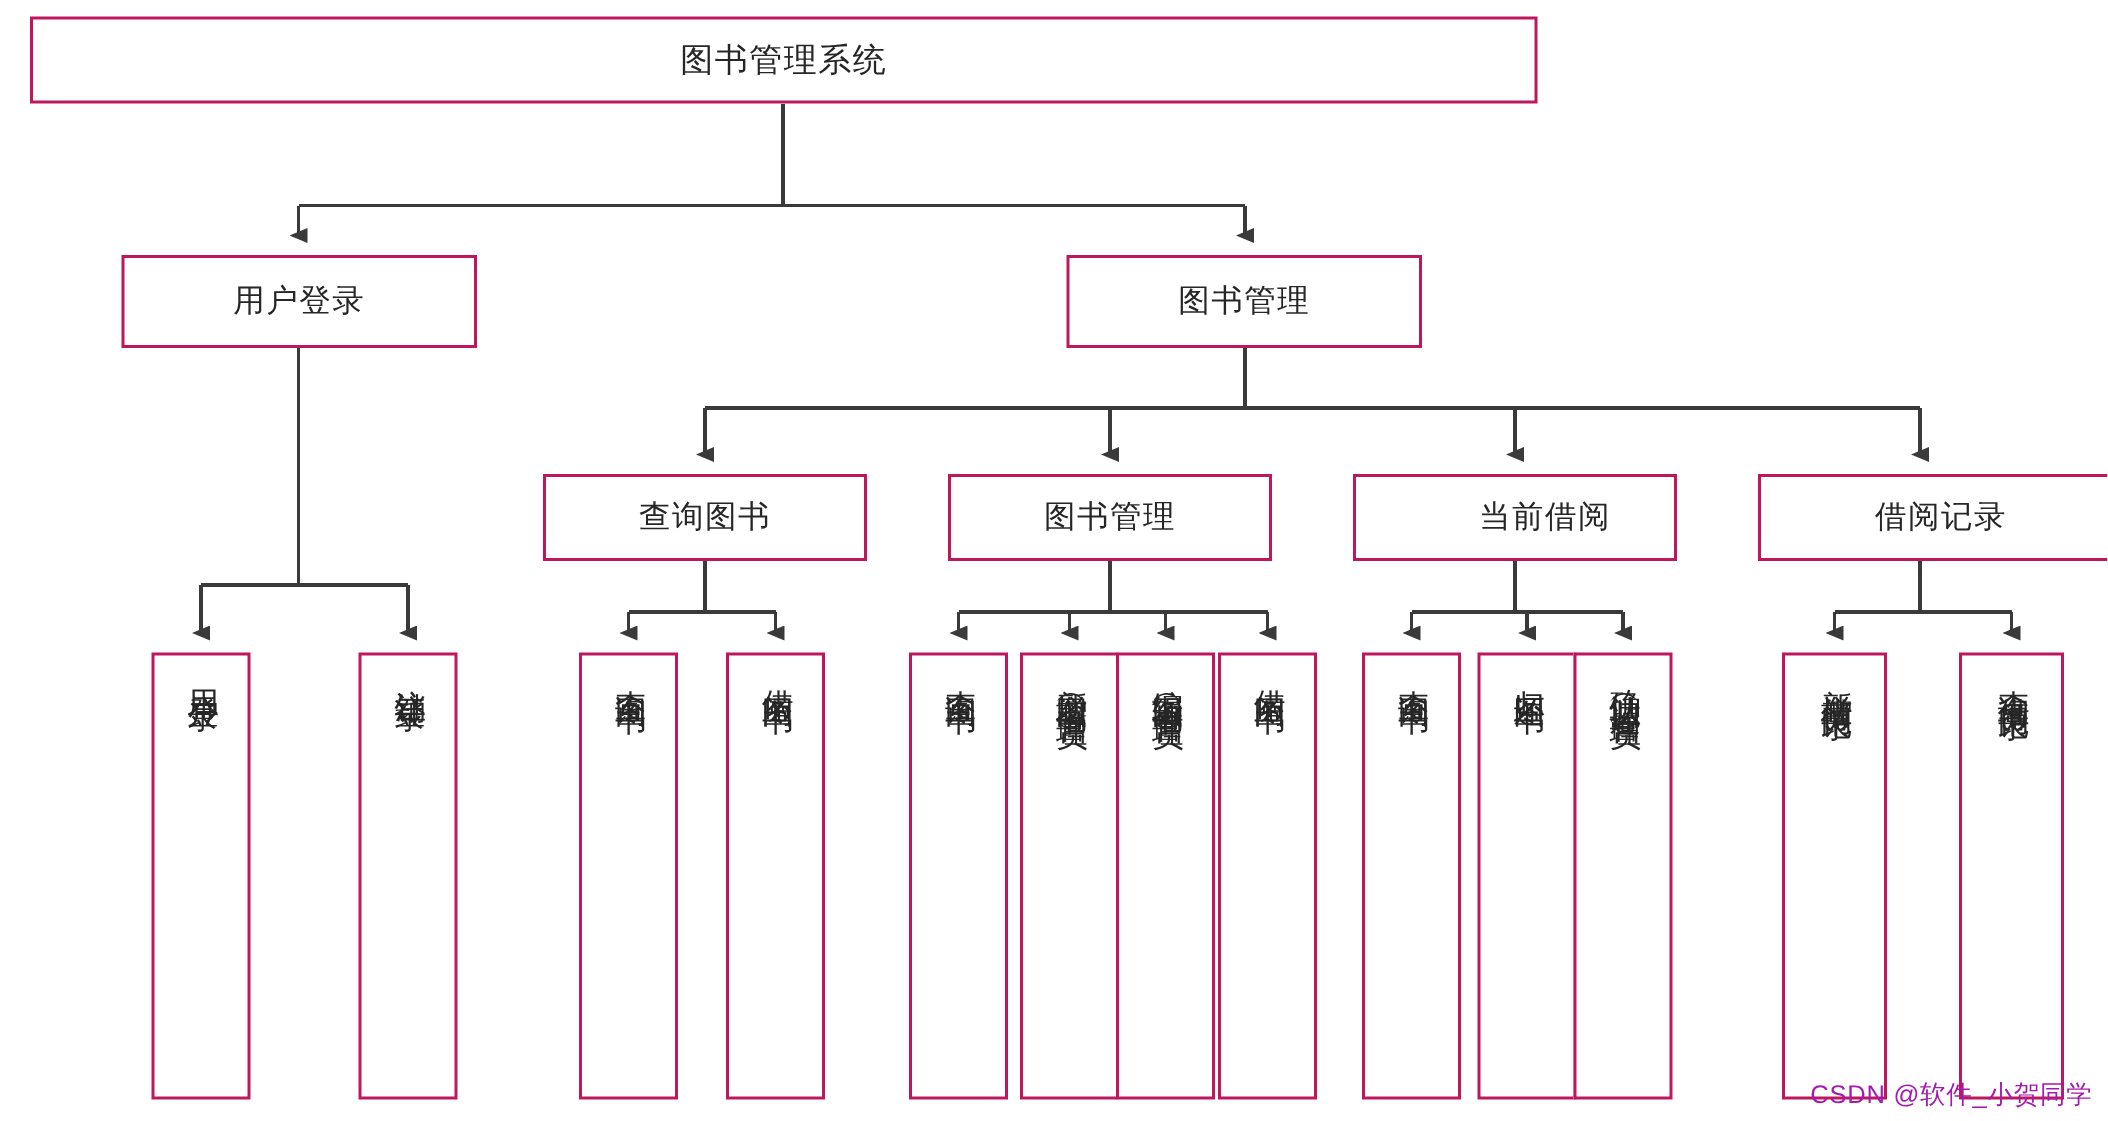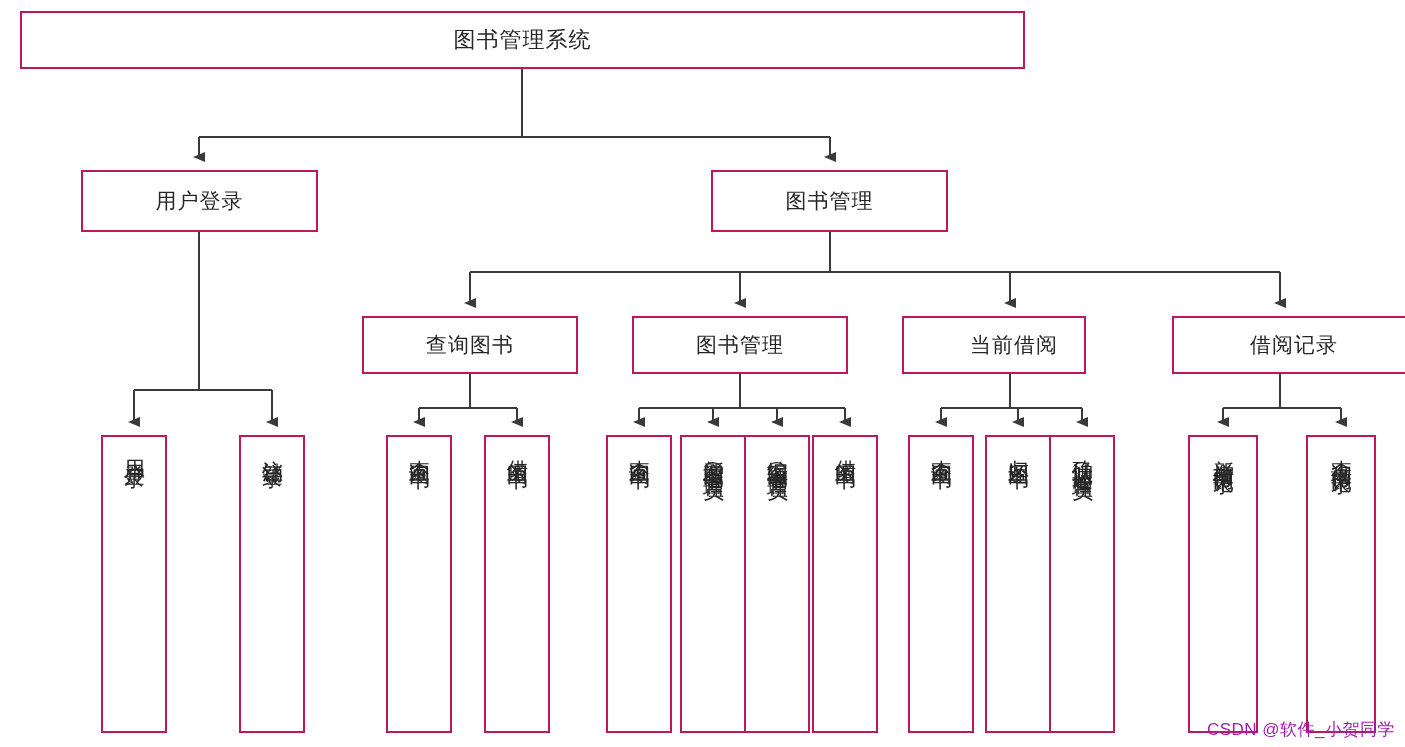--- a/index.html
+++ b/index.html
@@ -134,21 +134,21 @@
   <div class="node horiz" style="left: 711px; top: 170px; width: 237px; height: 62px;">
     <span>图书管理</span>
   </div>
 
   <div class="node horiz" style="left: 362px; top: 316px; width: 216px; height: 58px;">
     <span>查询图书</span>
   </div>
   <div class="node horiz" style="left: 632px; top: 316px; width: 216px; height: 58px;">
     <span>图书管理</span>
   </div>
-  <div class="node horiz" style="left: 902px; top: 316px; width: 184px; height: 58px; padding-left: 40px;">
+  <div class="node horiz" style="left: 902px; top: 316px; width: 216px; height: 58px; padding-left: 40px;">
     <span>当前借阅</span>
   </div>
   <div class="node horiz" style="left: 1172px; top: 316px; width: 244px; height: 58px;">
     <span>借阅记录</span>
   </div>
 
   <div class="node vert" style="left: 101px; top: 435px; width: 66px; height: 298px;">
     <span class="vtext">用户登录</span>
   </div>
   <div class="node vert" style="left: 239px; top: 435px; width: 66px; height: 298px;">

